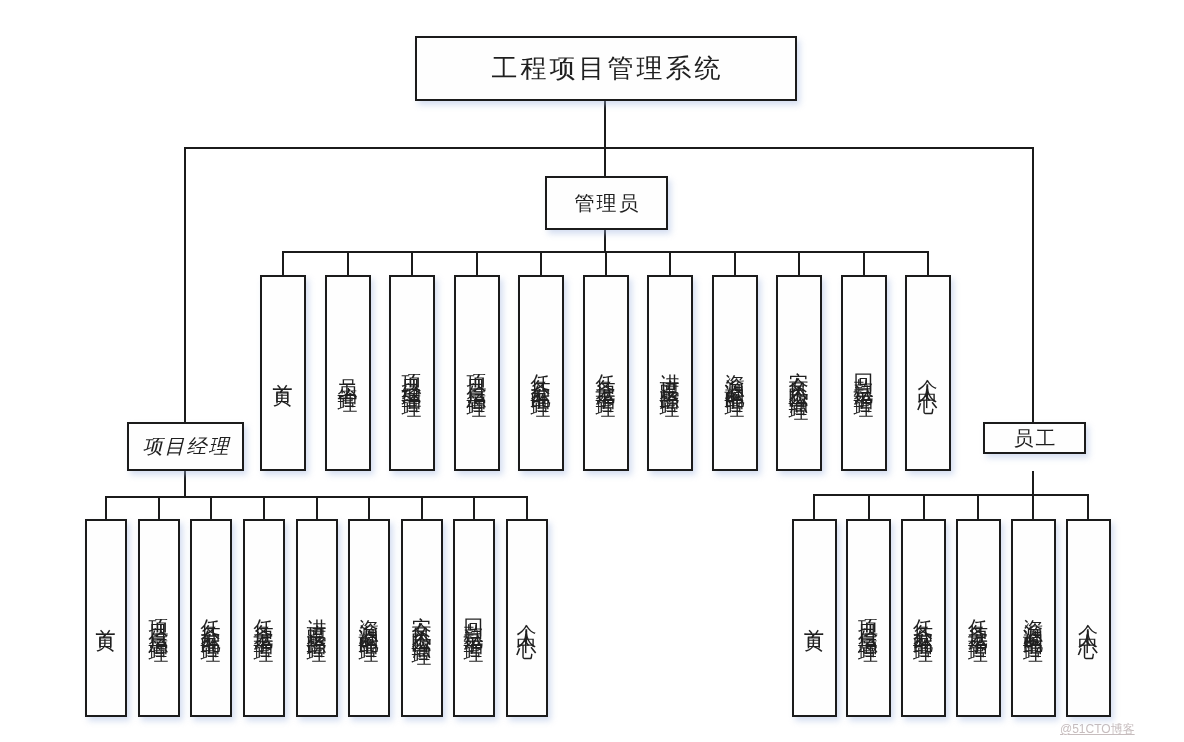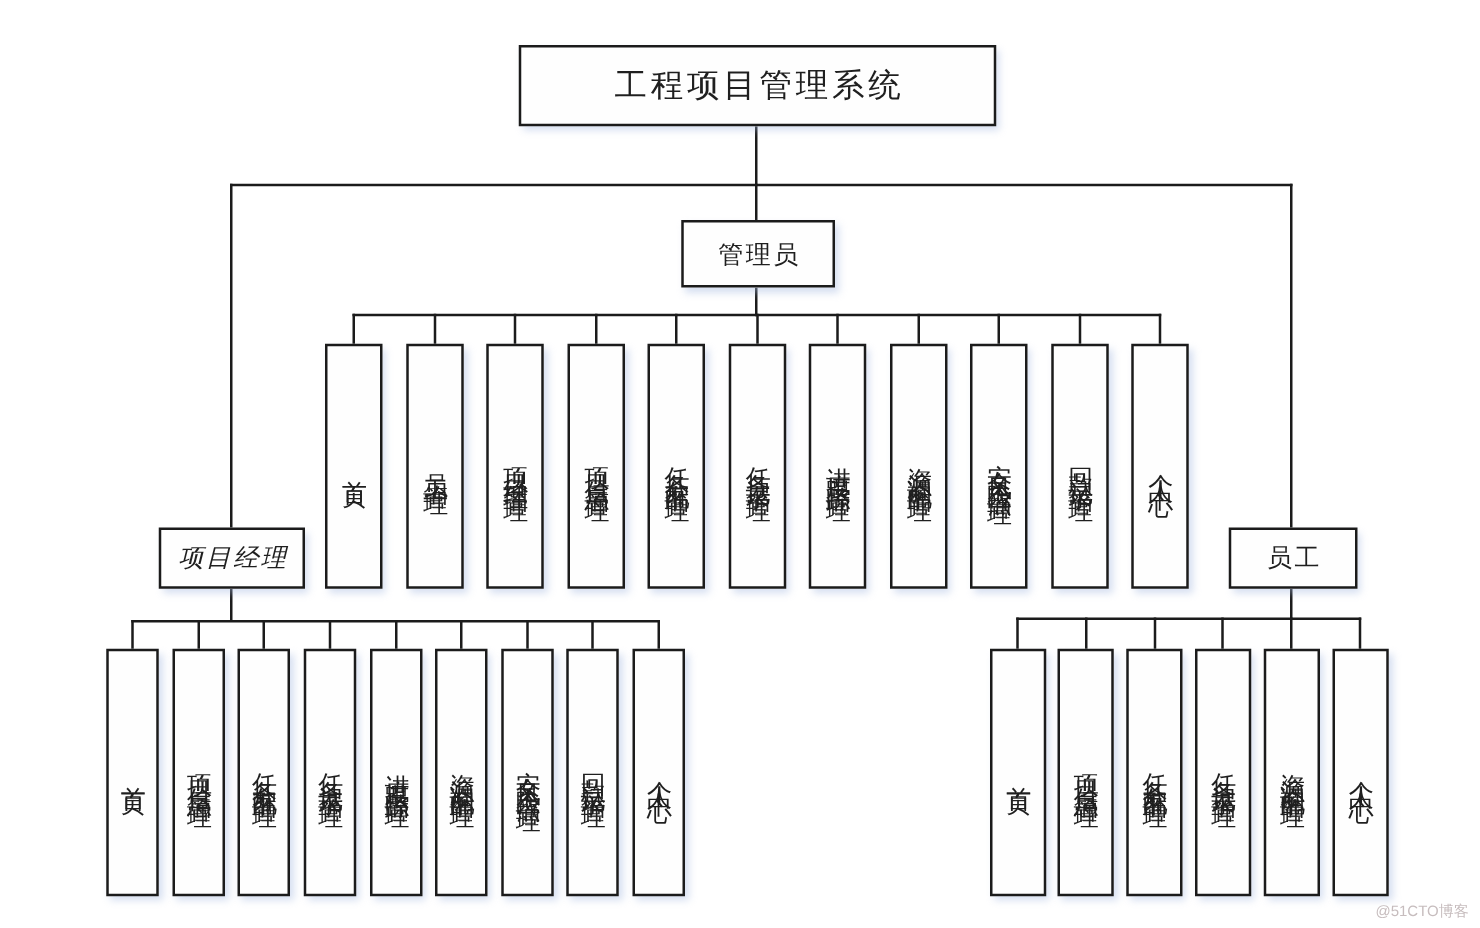--- a/index.html
+++ b/index.html
@@ -53,24 +53,24 @@
     writing-mode: vertical-rl;
     text-orientation: upright;
     letter-spacing: 5px;
     line-height: 1;
   }
   .watermark {
     position: absolute;
     left: 1060px;
     top: 721px;
     width: 115px;
-    text-align: right;
     font-size: 12px;
     color: var(--watermark);
     font-family: "Liberation Sans", "DejaVu Sans", sans-serif;
+    text-decoration: underline;
   }
 </style>
 </head>
 <body>
 
 <div class="canvas">
 
   <div id="lines">
       <div class="line" style="left: 604px; top: 101px; width: 2px; height: 47px;"></div>
       <div class="line" style="left: 184px; top: 147px; width: 850px; height: 2px;"></div>
@@ -110,21 +110,21 @@
       <div class="line" style="left: 1032px; top: 494px; width: 2px; height: 27px;"></div>
       <div class="line" style="left: 1087px; top: 494px; width: 2px; height: 27px;"></div>
     </div>
 
   <div class="box root" style="left:415px; top:36px; width:382px; height:65px;">工程项目管理系统</div>
 
   <div class="box branch" style="left:545px; top:176px; width:123px; height:54px;">管理员</div>
 
   <div class="box branch" style="left:127px; top:422px; width:117px; height:49px;font-style:italic;">项目经理</div>
 
-  <div class="box branch" style="left:983px; top:422px; width:103px; height:49px;">员工</div>
+  <div class="box branch" style="left:983px; top:422px; width:103px; height:32px;">员工</div>
 
   <div class="watermark">@51CTO博客</div>
 
 <div class="box leaf" style="left: 260px; top: 275px; width: 46px; height: 196px;">
       <span class="v-text">首页</span>
     </div>
     <div class="box leaf" style="left: 325px; top: 275px; width: 46px; height: 196px;">
       <span class="v-text">员工管理</span>
     </div>
     <div class="box leaf" style="left: 389px; top: 275px; width: 46px; height: 196px;">

